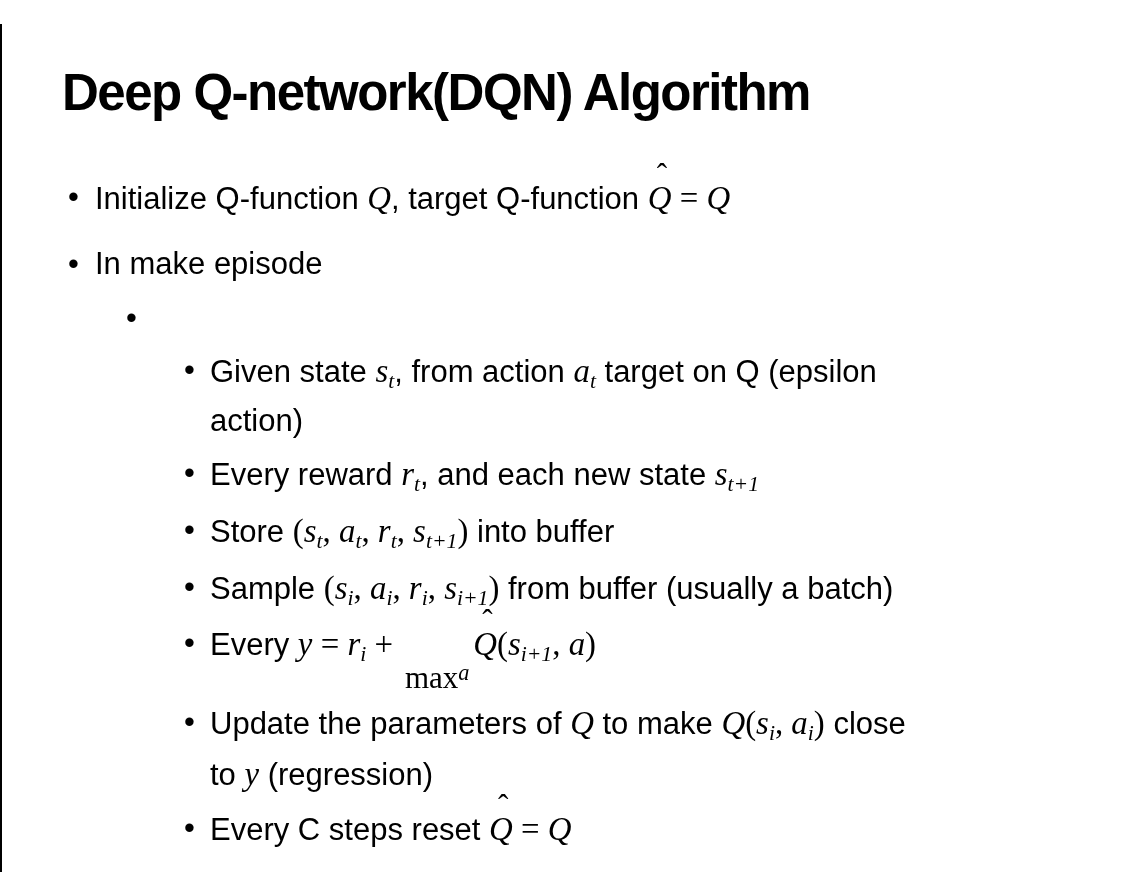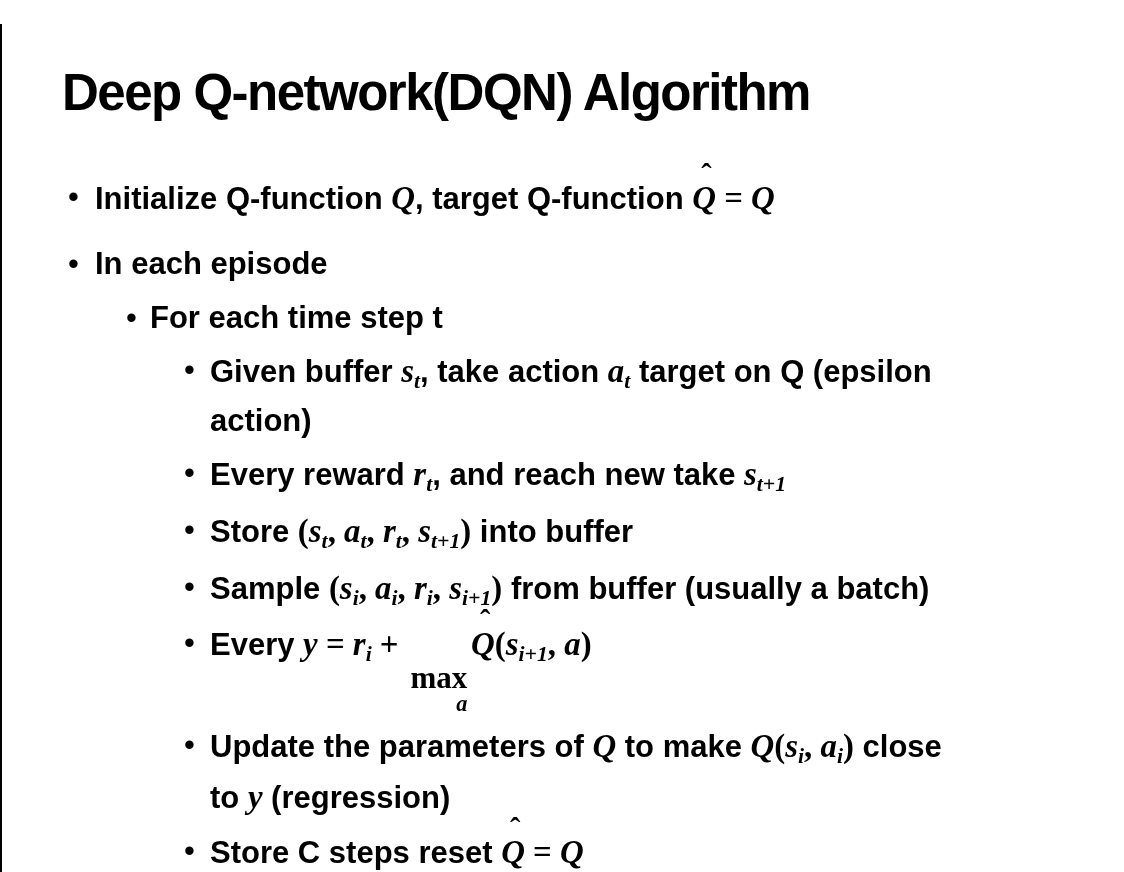--- a/index.html
+++ b/index.html
@@ -47,21 +47,20 @@
     align-items: flex-start;
     font-size: 31px;
     line-height: 1.5;
   }
   .bullet .marker {
     flex: 0 0 auto;
     text-align: left;
   }
   .bullet .btext {
     flex: 1 1 auto;
-    font-weight: bold;
   }
   .lvl1 { padding-left: 68px;  margin-bottom: 18px; }
   .lvl1 .marker { width: 27px; }
   .lvl2 { padding-left: 126px; margin-bottom: 6px; }
   .lvl2 .marker { width: 24px; }
   .lvl3 { padding-left: 184px; margin-bottom: 6px; }
   .lvl3 .marker { width: 26px; }
   .lvl1.tight { margin-bottom: 7px; }
 
   
@@ -96,22 +95,22 @@
     position: absolute;
     left: 50%;
     top: -0.48em;
     transform: translateX(-28%);
     font-style: normal;
     font-size: 0.95em;
     line-height: 1;
   }
   .seg-munder {
     display: inline-flex;
-    flex-direction: column;
-    align-items: flex-end;
+    flex-direction: row;
+    align-items: flex-start;
     vertical-align: -1.05em;
     font-family: "Liberation Serif", "DejaVu Serif", serif;
     line-height: 1.02;
     margin: 0 0.12em;
   }
   .seg-munder .mu-top { font-style: normal; font-size: 1.0em; }
   .seg-munder .mu-bot { font-style: italic; font-size: 0.72em; }
 </style>
 </head>
 <body>
@@ -119,33 +118,32 @@
 <div class="slide">
   <div class="left-border"></div>
   <h1 class="title">Deep Q-network(DQN) Algorithm</h1>
   <div class="bullets" id="bullets">
       <div class="bullet lvl1">
         <span class="marker">•</span>
         <span class="btext"><span class="seg-text">Initialize Q-function </span><span class="seg-mi">Q</span><span class="seg-text">, target Q-function </span><span class="seg-mhat">Q</span><span class="seg-mo"> = </span><span class="seg-mi">Q</span></span>
       </div>
       <div class="bullet lvl1 tight">
         <span class="marker">•</span>
-        <span class="btext"><span class="seg-text">In each episode</span></span>
+        <span class="btext"><span class="seg-text">In make episode</span></span>
       </div>
       <div class="bullet lvl2">
         <span class="marker">•</span>
-        <span class="btext"><span class="seg-text">For each time step t</span></span>
       </div>
       <div class="bullet lvl3">
         <span class="marker">•</span>
-        <span class="btext"><span class="seg-text">Given buffer </span><span class="seg-mi">s</span><span class="seg-msub">t</span><span class="seg-text">, take action </span><span class="seg-mi">a</span><span class="seg-msub">t</span><span class="seg-text"> target on Q (epsilon</span><br><span class="seg-text">action)</span></span>
+        <span class="btext"><span class="seg-text">Given state </span><span class="seg-mi">s</span><span class="seg-msub">t</span><span class="seg-text">, from action </span><span class="seg-mi">a</span><span class="seg-msub">t</span><span class="seg-text"> target on Q (epsilon</span><br><span class="seg-text">action)</span></span>
       </div>
       <div class="bullet lvl3">
         <span class="marker">•</span>
-        <span class="btext"><span class="seg-text">Every reward </span><span class="seg-mi">r</span><span class="seg-msub">t</span><span class="seg-text">, and reach new take </span><span class="seg-mi">s</span><span class="seg-msub">t+1</span></span>
+        <span class="btext"><span class="seg-text">Every reward </span><span class="seg-mi">r</span><span class="seg-msub">t</span><span class="seg-text">, and each new state </span><span class="seg-mi">s</span><span class="seg-msub">t+1</span></span>
       </div>
       <div class="bullet lvl3">
         <span class="marker">•</span>
         <span class="btext"><span class="seg-text">Store </span><span class="seg-mo">(</span><span class="seg-mi">s</span><span class="seg-msub">t</span><span class="seg-mo">, </span><span class="seg-mi">a</span><span class="seg-msub">t</span><span class="seg-mo">, </span><span class="seg-mi">r</span><span class="seg-msub">t</span><span class="seg-mo">, </span><span class="seg-mi">s</span><span class="seg-msub">t+1</span><span class="seg-mo">)</span><span class="seg-text"> into buffer</span></span>
       </div>
       <div class="bullet lvl3">
         <span class="marker">•</span>
         <span class="btext"><span class="seg-text">Sample </span><span class="seg-mo">(</span><span class="seg-mi">s</span><span class="seg-msub">i</span><span class="seg-mo">, </span><span class="seg-mi">a</span><span class="seg-msub">i</span><span class="seg-mo">, </span><span class="seg-mi">r</span><span class="seg-msub">i</span><span class="seg-mo">, </span><span class="seg-mi">s</span><span class="seg-msub">i+1</span><span class="seg-mo">)</span><span class="seg-text"> from buffer (usually a batch)</span></span>
       </div>
       <div class="bullet lvl3">
@@ -154,16 +152,16 @@
             <span class="mu-top">max</span>
             <span class="mu-bot">a</span>
           </span><span class="seg-mhat">Q</span><span class="seg-mo">(</span><span class="seg-mi">s</span><span class="seg-msub">i+1</span><span class="seg-mo">, </span><span class="seg-mi">a</span><span class="seg-mo">)</span></span>
       </div>
       <div class="bullet lvl3">
         <span class="marker">•</span>
         <span class="btext"><span class="seg-text">Update the parameters of </span><span class="seg-mi">Q</span><span class="seg-text"> to make </span><span class="seg-mi">Q</span><span class="seg-mo">(</span><span class="seg-mi">s</span><span class="seg-msub">i</span><span class="seg-mo">, </span><span class="seg-mi">a</span><span class="seg-msub">i</span><span class="seg-mo">)</span><span class="seg-text"> close</span><br><span class="seg-text">to </span><span class="seg-mi">y</span><span class="seg-text"> (regression)</span></span>
       </div>
       <div class="bullet lvl3">
         <span class="marker">•</span>
-        <span class="btext"><span class="seg-text">Store C steps reset </span><span class="seg-mhat">Q</span><span class="seg-mo"> = </span><span class="seg-mi">Q</span></span>
+        <span class="btext"><span class="seg-text">Every C steps reset </span><span class="seg-mhat">Q</span><span class="seg-mo"> = </span><span class="seg-mi">Q</span></span>
       </div>
     </div>
 </div>
 
 </body></html>

